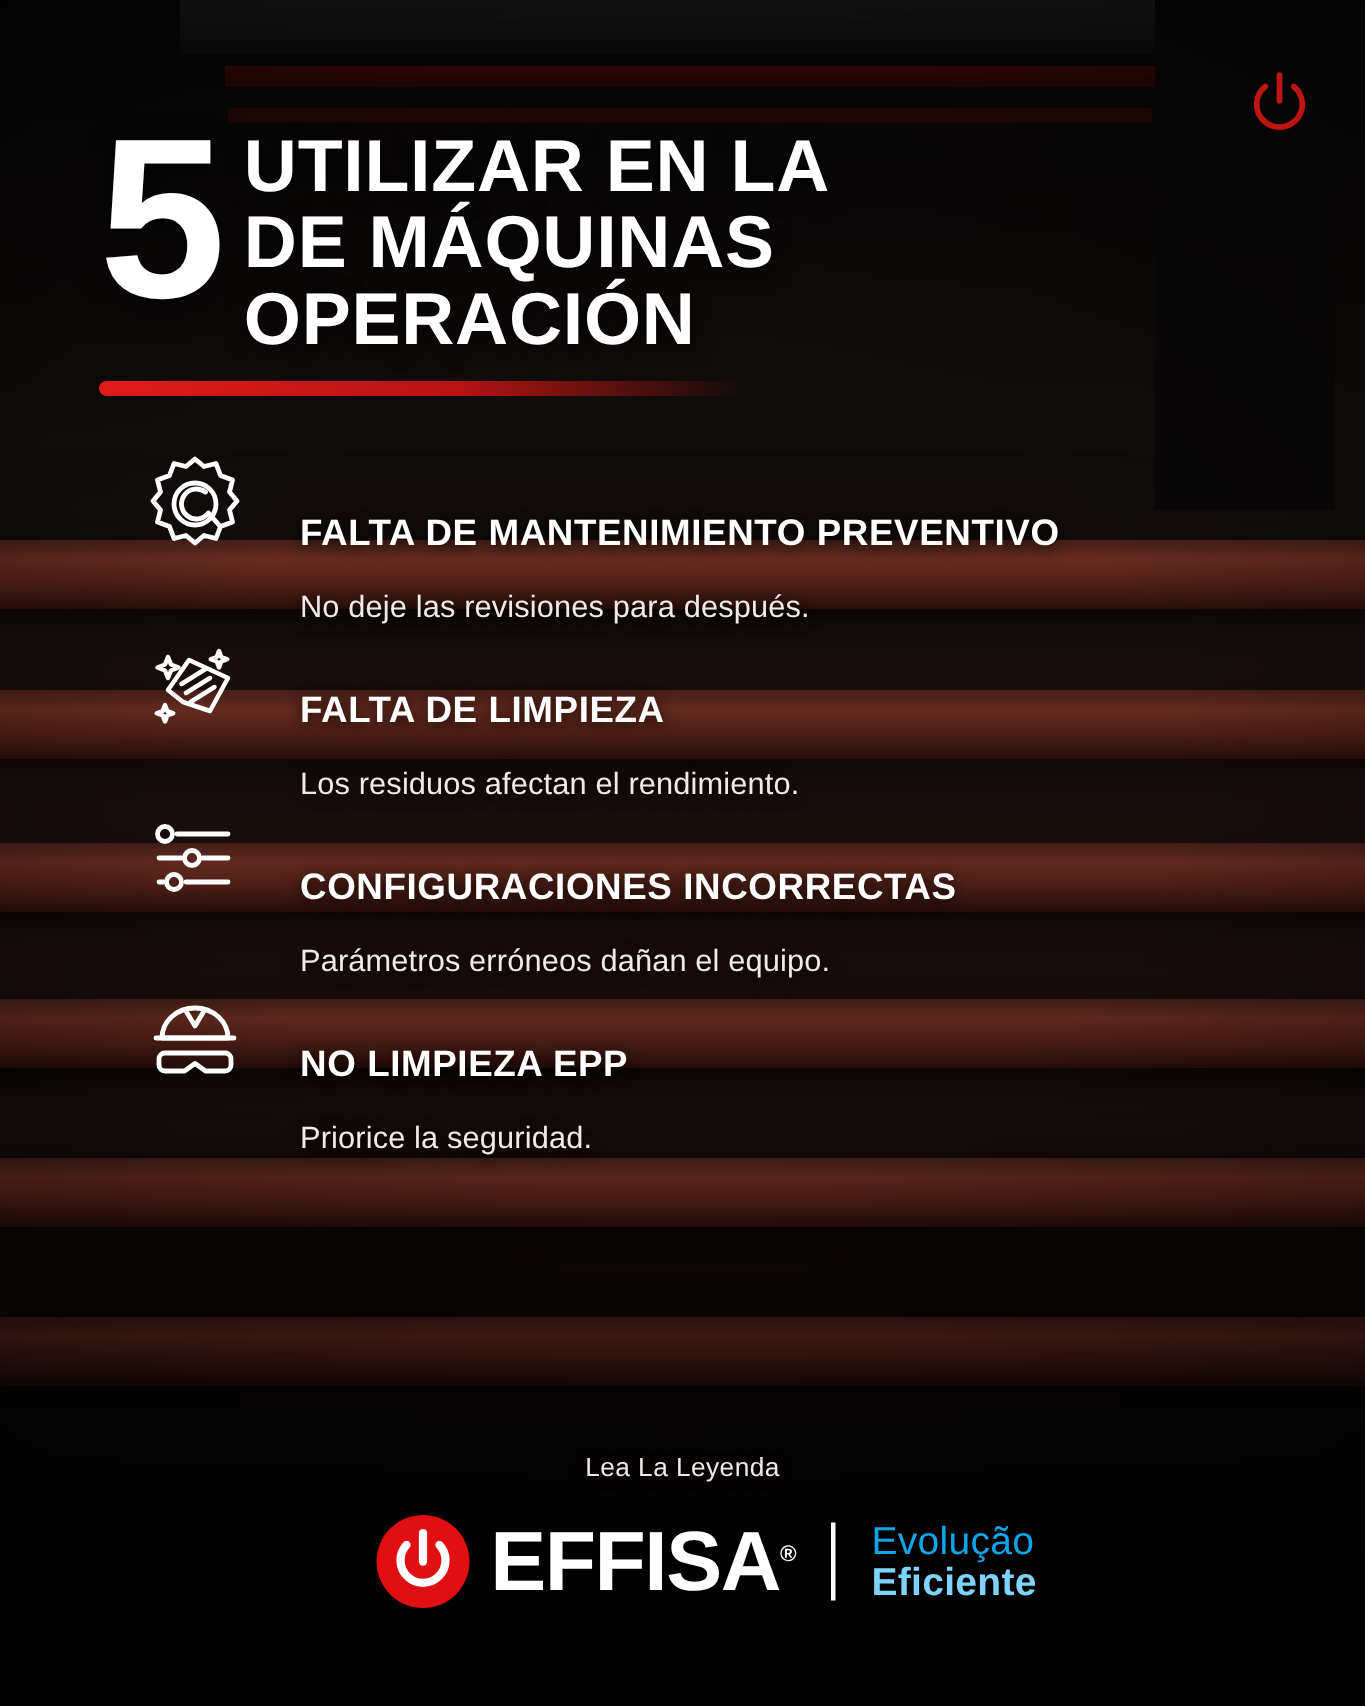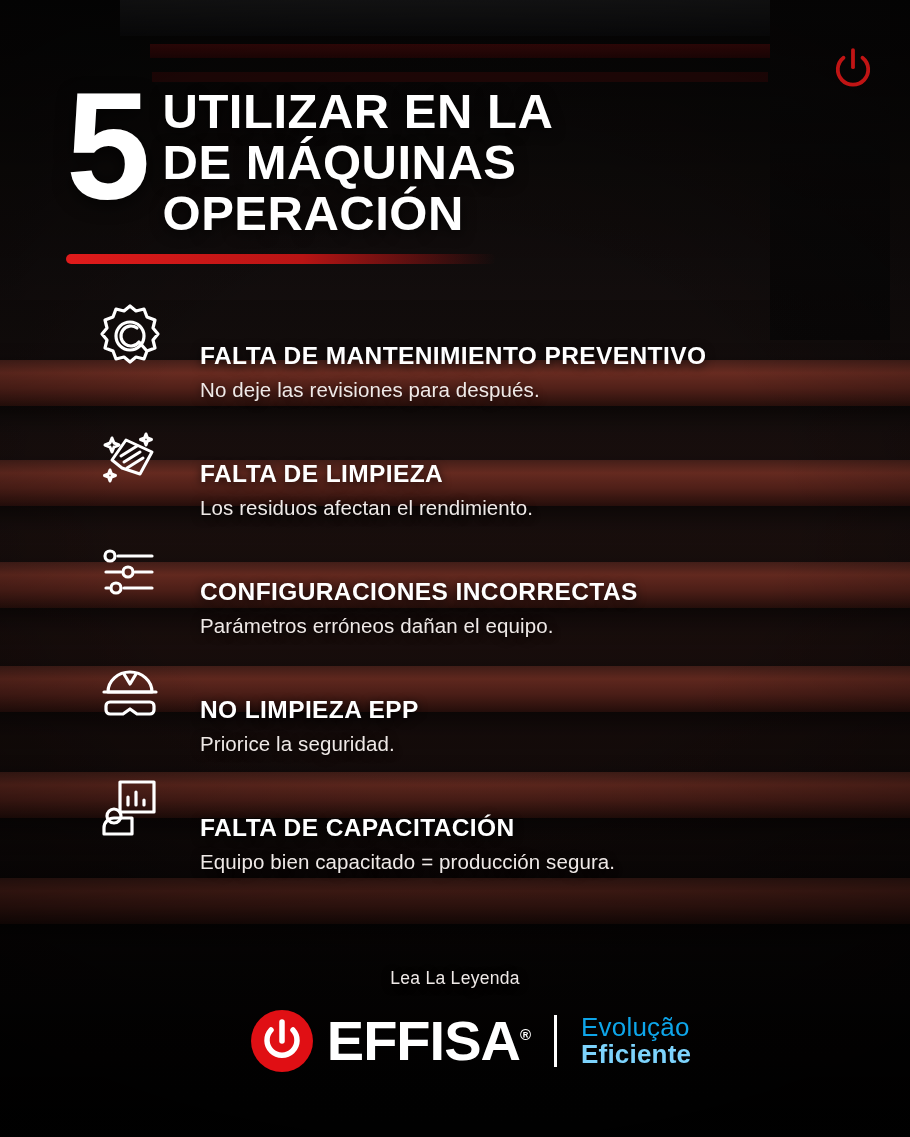--- a/index.html
+++ b/index.html
@@ -87,21 +87,21 @@
     width:140px; min-width:140px; display:flex; align-items:center; justify-content:center;
     padding-top:4px;
   }
   .txt-col { padding-top:14px; }
   .item-title {
     color:#fff; font-weight:bold; font-size:24.5px; letter-spacing:0.4px;
     text-shadow:0 2px 10px rgba(0,0,0,.8);
     margin-top:32px;
   }
   .item-sub {
-    color:#efe9e7; font-size:20.5px; margin-top:8px; letter-spacing:0.1px;
+    color:#efe9e7; font-size:20.5px; margin-top:23px; letter-spacing:0.1px;
     text-shadow:0 2px 10px rgba(0,0,0,.8);
   }
 
   
   .legend {
     position:absolute; left:0; top:968px; width:910px; text-align:center;
     color:#efe9e7; font-size:17.5px; letter-spacing:0.3px;
     text-shadow:0 2px 8px rgba(0,0,0,.8);
   }
   .brand {
@@ -214,36 +214,20 @@
           <line x1="10" y1="38" x2="62" y2="38"></line>
           <path d="M16 48 h40 a4 4 0 0 1 4 4 v4 a4 4 0 0 1 -4 4 h-13 l-7-5 -7 5 h-13 a4 4 0 0 1 -4-4 v-4 a4 4 0 0 1 4-4z"></path>
         </svg>
       </div>
       <div class="txt-col">
         <div class="item-title">NO LIMPIEZA EPP</div>
         <div class="item-sub">Priorice la seguridad.</div>
       </div>
     </div>
 
-    <div class="item">
-      <div class="icon-col">
-        <svg viewBox="0 0 72 72" width="72" height="72" fill="none" stroke="#fff" stroke-width="3.2" stroke-linecap="round" stroke-linejoin="round">
-          <rect x="26" y="10" width="34" height="30"></rect>
-          <line x1="34" y1="33" x2="34" y2="25"></line>
-          <line x1="42" y1="33" x2="42" y2="20"></line>
-          <line x1="50" y1="33" x2="50" y2="28"></line>
-          <circle cx="20" cy="44" r="7"></circle>
-          <path d="M10 62 v-6 a10 10 0 0 1 10-10 h18 v16 z"></path>
-        </svg>
-      </div>
-      <div class="txt-col">
-        <div class="item-title">FALTA DE CAPACITACIÓN</div>
-        <div class="item-sub">Equipo bien capacitado = producción segura.</div>
-      </div>
-    </div>
   </div>
 
   <div class="legend">Lea La Leyenda</div>
 
   <div class="brand">
     <div class="brand-mark">
       <svg viewBox="0 0 62 62" width="62" height="62" style="position:absolute;left:0;top:0">
         <path d="M20 20 A15 15 0 1 0 42 20" fill="none" stroke="#fff" stroke-width="5.5" stroke-linecap="round"></path>
         <line x1="31" y1="12" x2="31" y2="31" stroke="#fff" stroke-width="5.5" stroke-linecap="round"></line>
       </svg>

